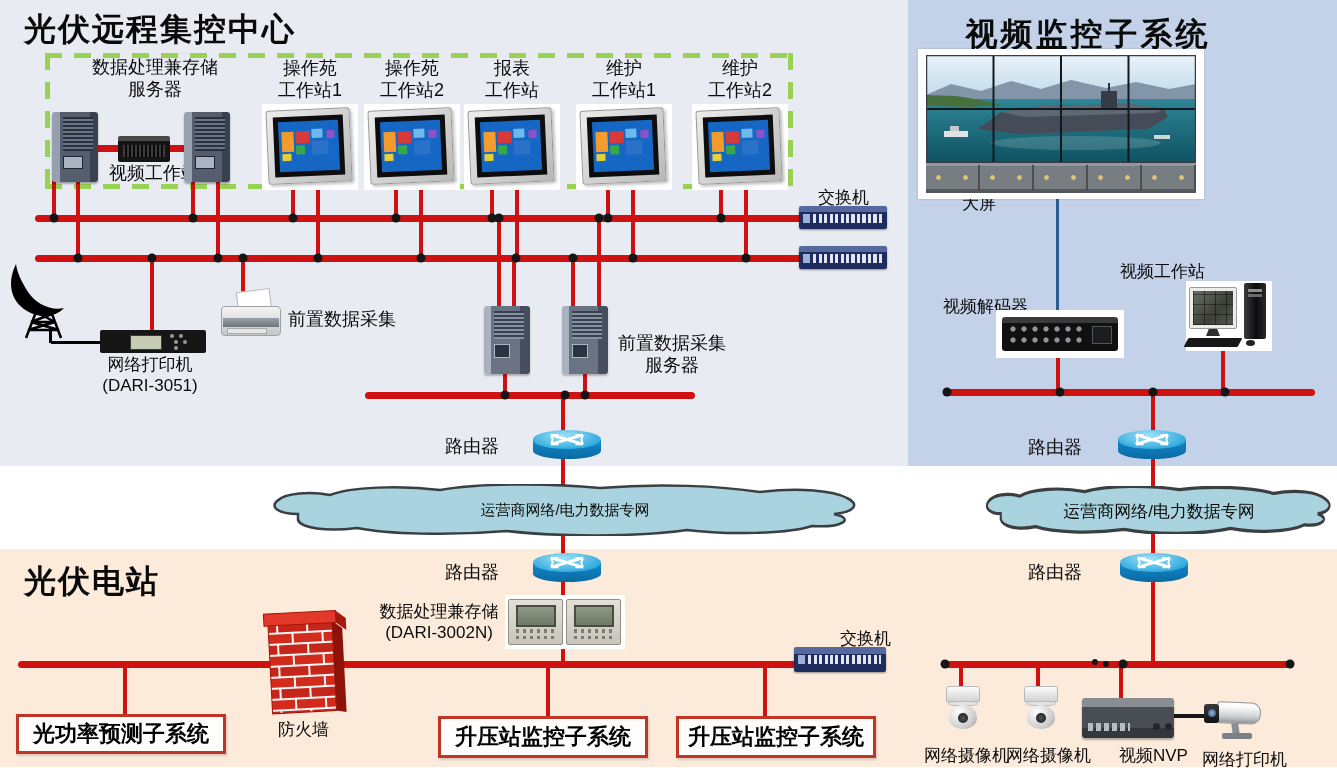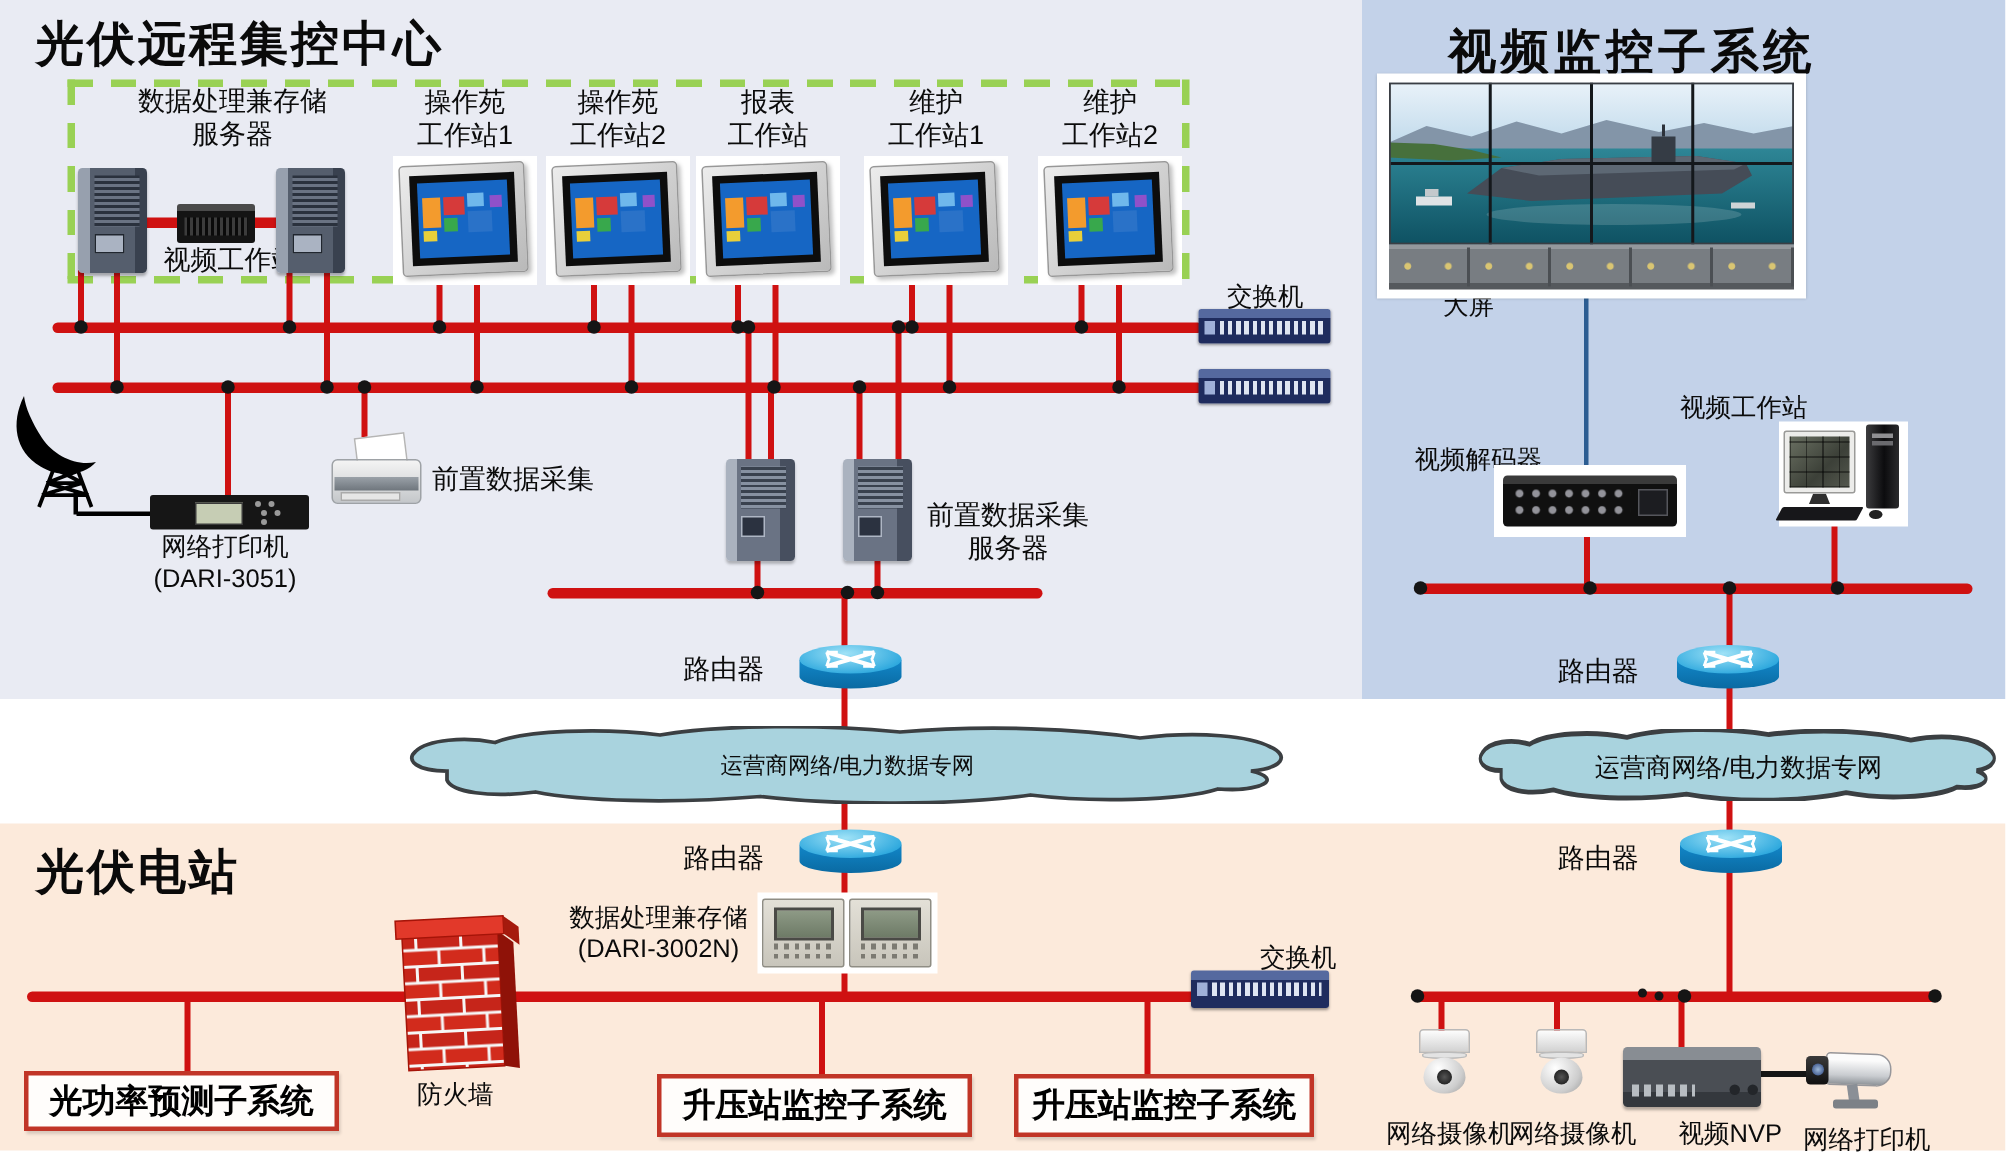--- a/index.html
+++ b/index.html
@@ -5,21 +5,21 @@
 *{margin:0;padding:0;box-sizing:border-box}
 html,body{width:1337px;height:770px}
 body{position:relative;background:#fff;font-family:"Liberation Sans","DejaVu Sans",sans-serif;overflow:hidden;color:#0b0b0b}
 .abs{position:absolute}
 .panel{position:absolute}
 #panel-left{left:0;top:0;width:908px;height:466px;background:#e9ebf3}
 #panel-right{left:908px;top:0;width:429px;height:466px;background:#c3d2e9}
 #panel-bottom{left:0;top:549px;width:1337px;height:218px;background:#fceadb}
 .title{position:absolute;font-size:32px;font-weight:600;letter-spacing:2px;color:#0a0a0a;white-space:nowrap}
 .lbl{position:absolute;font-size:17px;color:#0b0b0b;white-space:nowrap}
-.lbl.r{text-align:center}
+.lbl.r{text-align:left}
 .lbl2{position:absolute;font-size:18px;line-height:22px;text-align:center;color:#0b0b0b}
 .lbl2.s{font-size:17px;line-height:21px}
 .bus{position:absolute;height:7px;background:#cf1111;border-radius:4px;z-index:2}
 .vl{position:absolute;width:4px;background:#cf1111;z-index:1}
 .hl{position:absolute;height:7px;background:#cf1111;z-index:1}
 .dot{position:absolute;width:9px;height:9px;background:#151515;border-radius:50%;transform:translate(-50%,-50%);z-index:3}
 .dot.sm{width:6px;height:6px}
 .dh{position:absolute;height:5px;background:repeating-linear-gradient(90deg,#99d154 0 17px,rgba(0,0,0,0) 17px 29px);z-index:0}
 .dv{position:absolute;width:5px;background:repeating-linear-gradient(180deg,#99d154 0 17px,rgba(0,0,0,0) 17px 29px);z-index:0}
 .wcard{position:absolute;width:96px;height:86px;background:#fff;z-index:2}

